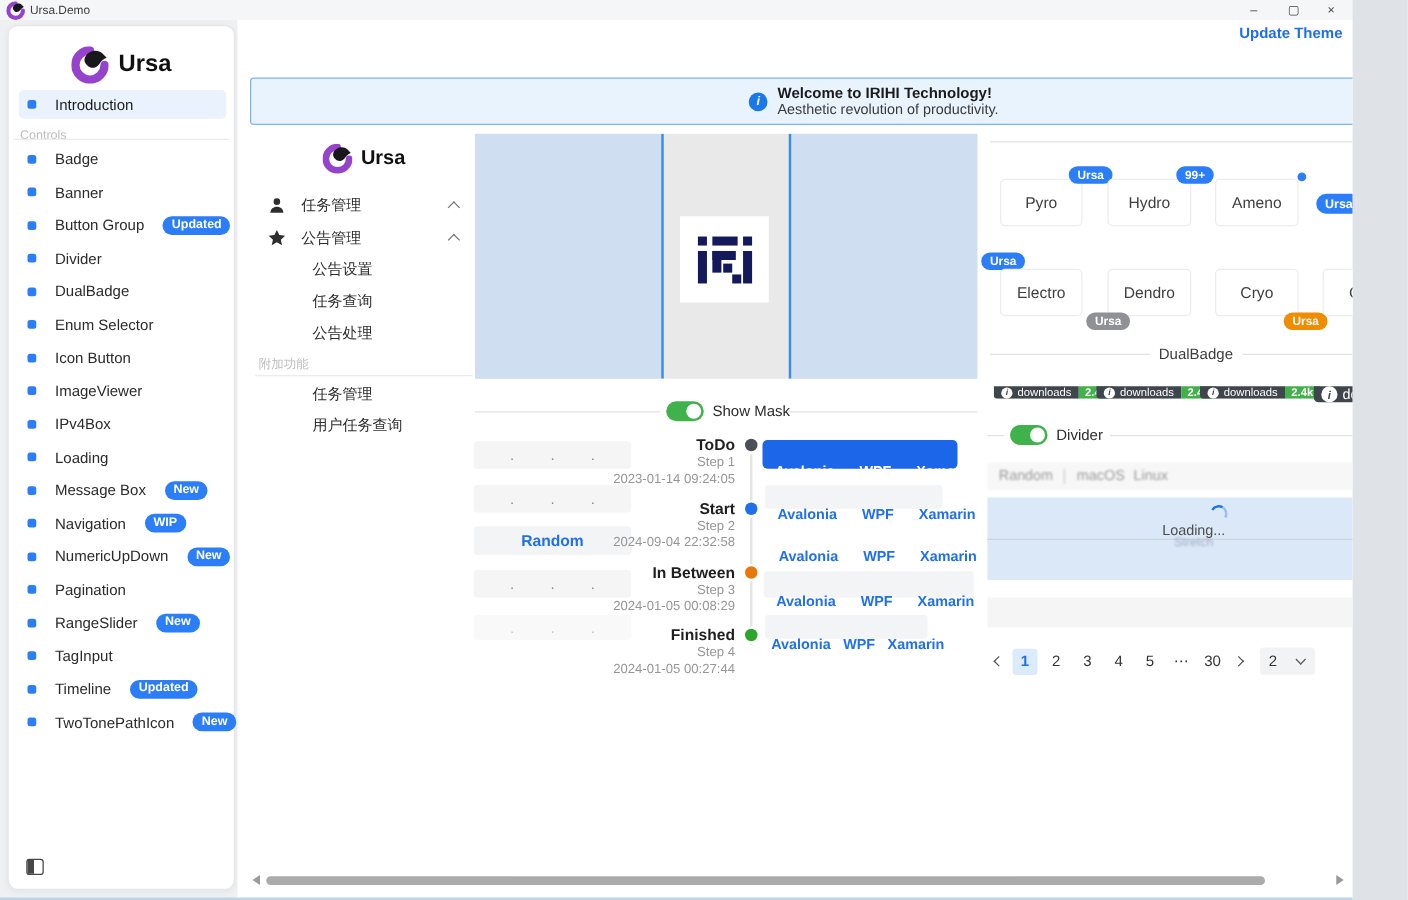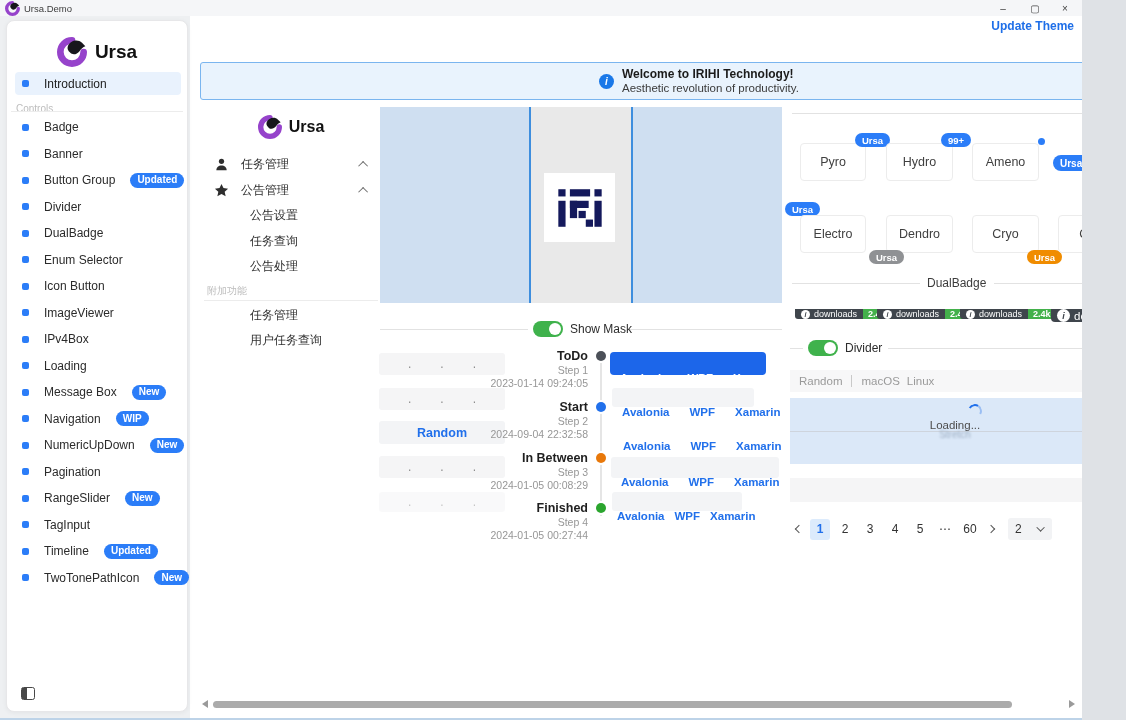--- a/index.html
+++ b/index.html
@@ -525,21 +525,21 @@
   <div class="pager">
     <span class="pchev left"></span>
     <span style="display:flex;gap:5px;">
 
     <span class="pg pg-active">1</span>
         <span class="pg">2</span>
         <span class="pg">3</span>
         <span class="pg">4</span>
         <span class="pg">5</span>
         <span class="pg">⋯</span>
-        <span class="pg">60</span>
+        <span class="pg">30</span>
       </span>
     <span class="pchev right"></span>
     <span class="psize">
       <span>2</span>
       <span class="caret"></span>
     </span>
   </div>
 
   <span class="sb-arrow l"></span>
   <div class="sb-thumb"></div>

